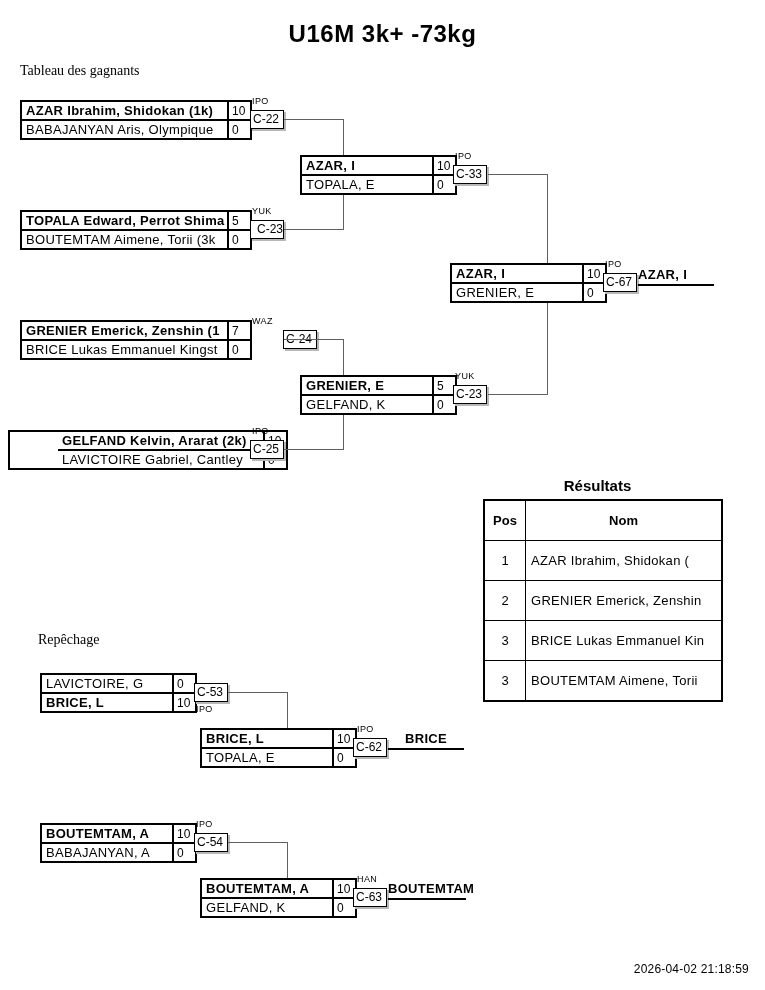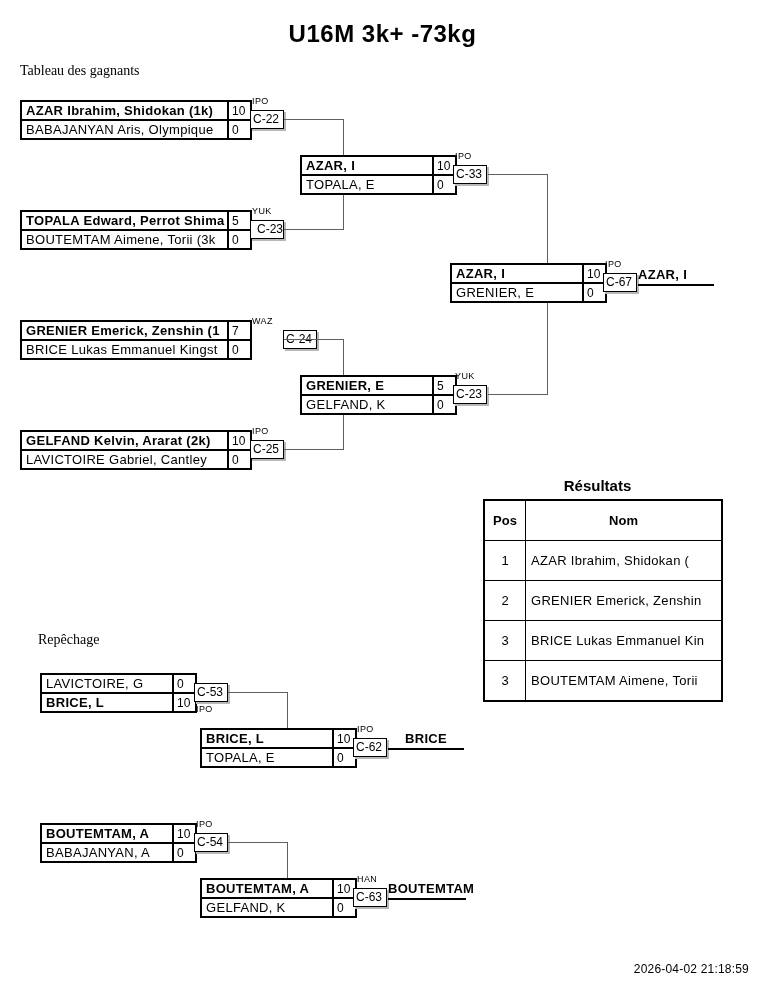--- a/index.html
+++ b/index.html
@@ -90,21 +90,21 @@
       <span class="score">7</span>
     </div>
     <div class="row">
       <span class="name">BRICE Lukas Emmanuel Kingst</span>
       <span class="score">0</span>
     </div>
   </div>
   <div class="rlabel" style="left:252px; top:317px;">WAZ</div>
   <div class="codebox" style="left:250px; top:330px;margin-left:33px;">C-24</div>
 
-  <div class="match" style="left:20px; top:430px; width:228px;">
+  <div class="match" style="left:8px; top:430px; width:228px;padding-left:48px;">
     <div class="row w">
       <span class="name">GELFAND Kelvin, Ararat (2k)</span>
       <span class="score">10</span>
     </div>
     <div class="row">
       <span class="name">LAVICTOIRE Gabriel, Cantley</span>
       <span class="score">0</span>
     </div>
   </div>
   <div class="rlabel" style="left:252px; top:427px;">IPO</div>

